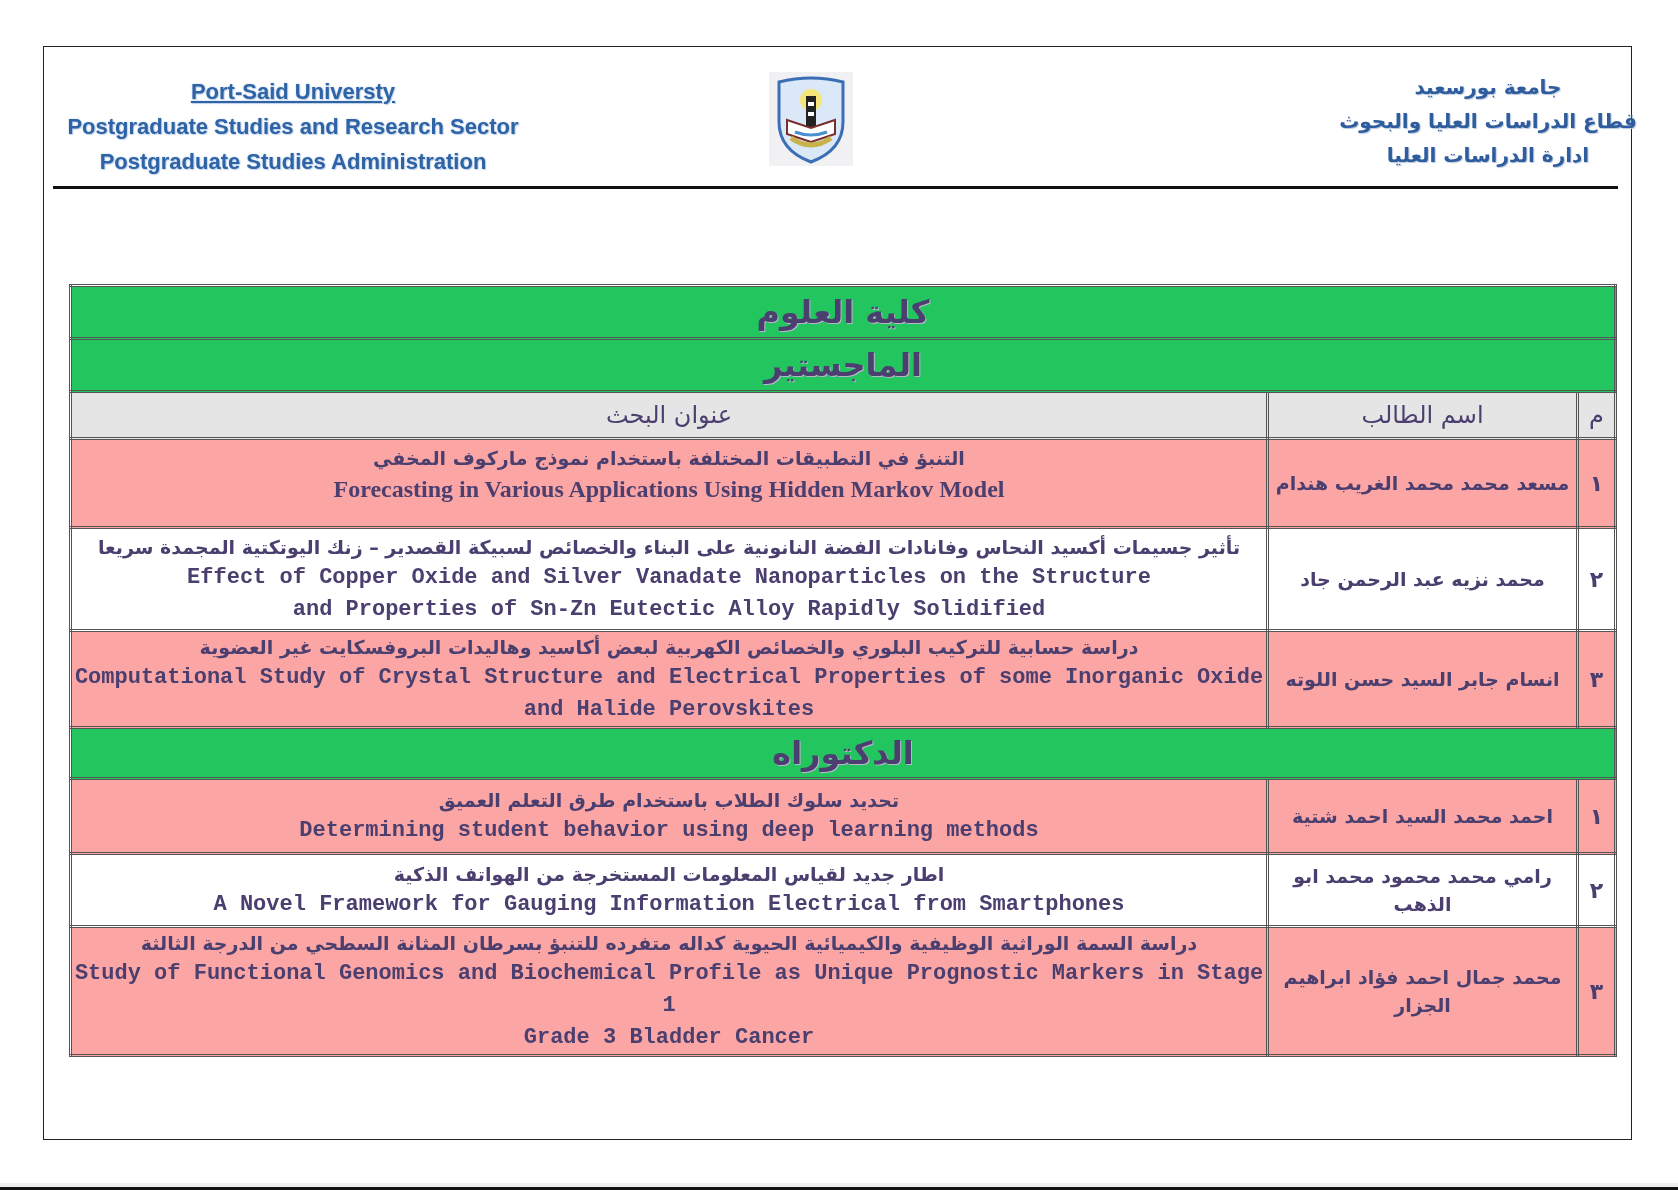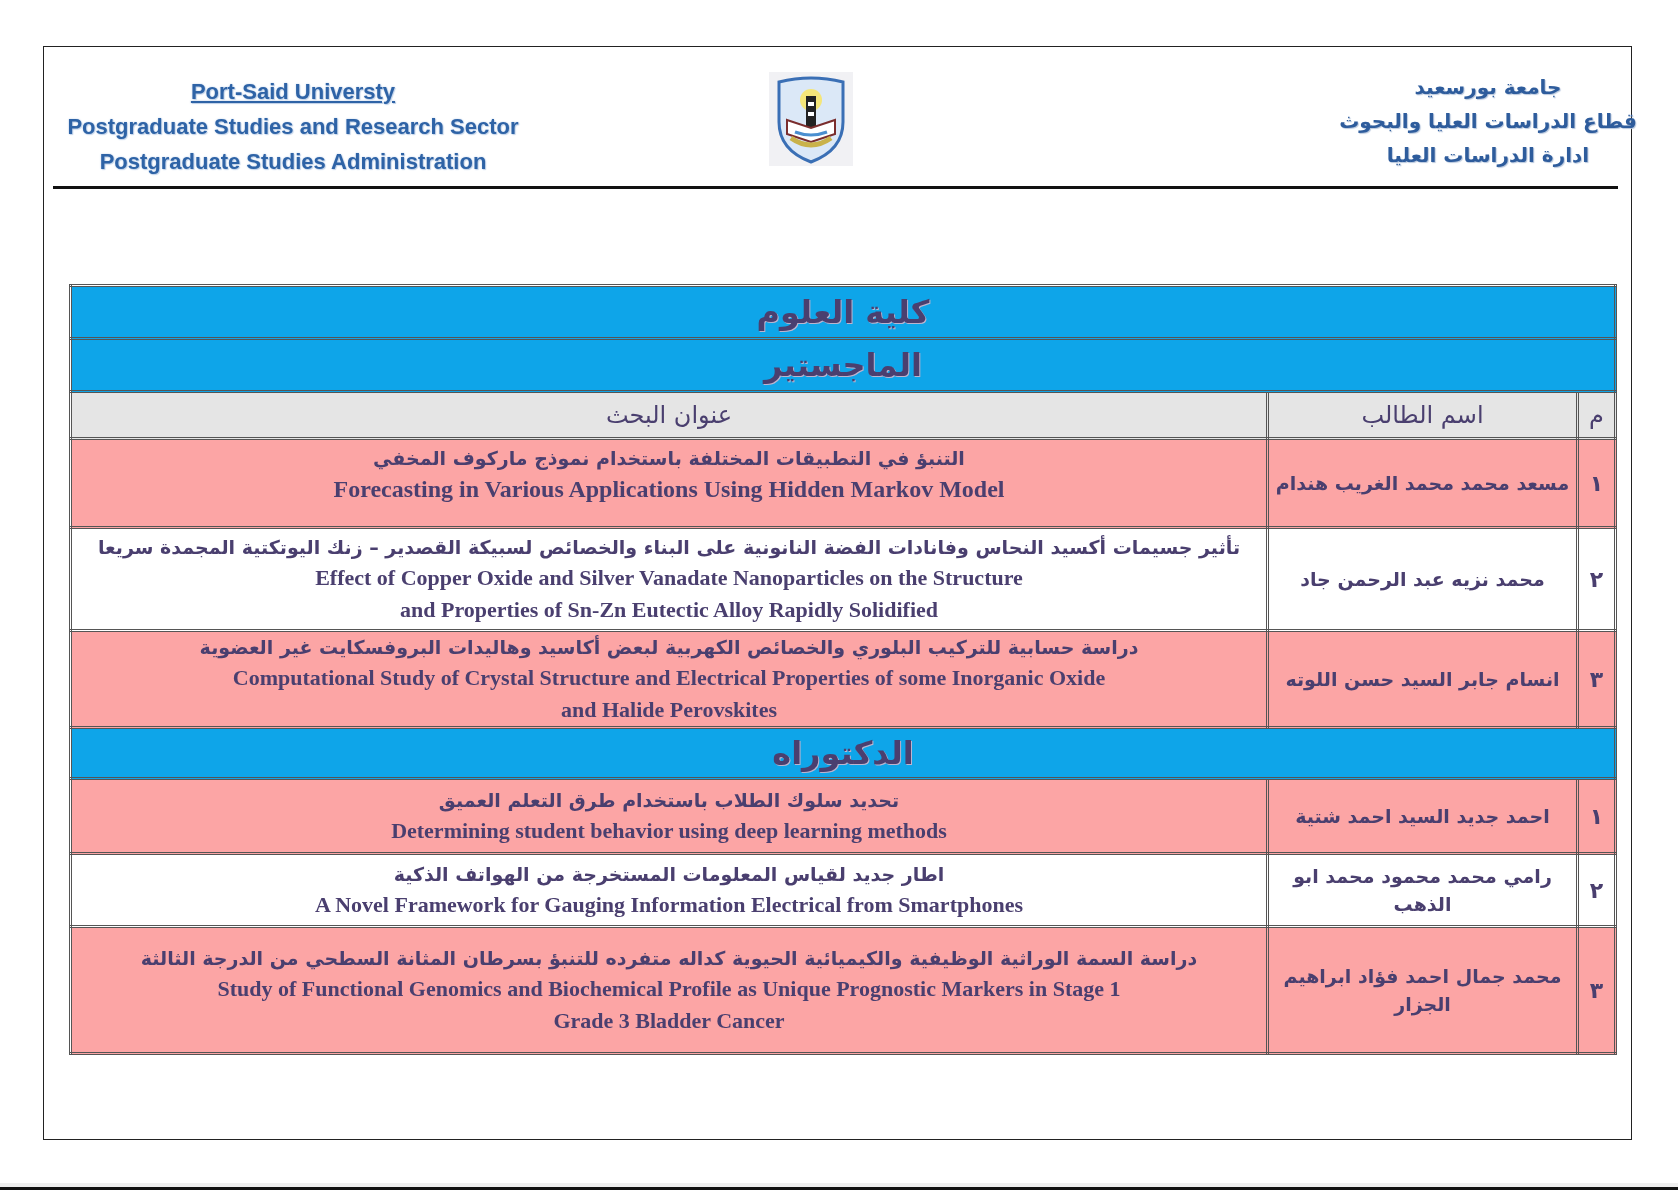--- a/index.html
+++ b/index.html
@@ -42,33 +42,33 @@
 
   
   .doc-table {
     position: absolute; left: 69px; top: 284px; width: 1548px;
     border-collapse: collapse; table-layout: fixed; direction: rtl;
   }
   .doc-table td {
     border: 3px double #555; padding: 0; text-align: center; vertical-align: middle;
     color: #4a3f6f;
   }
-  .band td { background: #0ea5e9; }
+  .band td { background: #22c55e; }
   .faculty-cell { height: 50px; font-size: 32px; font-weight: bold; font-family: "DejaVu Sans", sans-serif; color: #4a3f6f; text-shadow: 1px 1px 0 #bcb4cf; }
   .degree-cell { height: 50px; font-size: 32px; font-weight: bold; color: #4a3f6f; text-shadow: 1px 1px 0 #bcb4cf; }
   .colhdr td { height: 44px; font-size: 24px; font-weight: normal; color: #4a3f6f; background: #e5e5e5; }
   .num-col { width: 38px; }
   .name-col { width: 310px; }
   .shade td { background: #fca5a5; }
   .plain td { background: #ffffff; }
   .num-cell { font-size: 22px; font-weight: bold; }
   .name-cell { font-size: 19px; font-weight: bold; direction: rtl; line-height: 28px; padding: 0 8px; }
   .title-cell { padding: 4px 16px; }
   .ar-title { direction: rtl; font-size: 19px; font-weight: bold; line-height: 30px; color: #4a3f6f; }
-  .en-title { direction: ltr; font-size: 22px; font-weight: bold; line-height: 32px; color: #4a3f6f; font-family: Liberation Serif, serif; }
+  .en-title { direction: ltr; font-size: 22px; font-weight: bold; line-height: 32px; color: #4a3f6f; font-family: Liberation Mono, monospace; }
   .en-serif { font-family: "Liberation Serif", serif; font-size: 24px; }
   .r-m1 td { height: 86px; }
   .r-m2 td { height: 100px; }
   .r-m3 td { height: 88px; }
   .r-d1 td { height: 72px; }
   .r-d2 td { height: 70px; }
   .r-d3 td { height: 124px; }
   .doc-section { height: 48px; }
 </style>
 </head>
@@ -151,21 +151,21 @@
       <div class="en-title">Computational Study of Crystal Structure and Electrical Properties of some Inorganic Oxide</div>
       <div class="en-title">and Halide Perovskites</div>
     </td>
   </tr>
 
   <tr class="band">
     <td colspan="3" class="degree-cell doc-section">الدكتوراه</td>
   </tr>
   <tr class="shade r-d1">
     <td class="num-cell">١</td>
-    <td class="name-cell">احمد جديد السيد احمد شتية</td>
+    <td class="name-cell">احمد محمد السيد احمد شتية</td>
     <td class="title-cell">
       <div class="ar-title">تحديد سلوك الطلاب باستخدام طرق التعلم العميق</div>
       <div class="en-title">Determining student behavior using deep learning methods</div>
     </td>
   </tr>
   <tr class="plain r-d2">
     <td class="num-cell">٢</td>
     <td class="name-cell">رامي محمد محمود محمد ابو الذهب</td>
     <td class="title-cell">
       <div class="ar-title">اطار جديد لقياس المعلومات المستخرجة من الهواتف الذكية</div>

